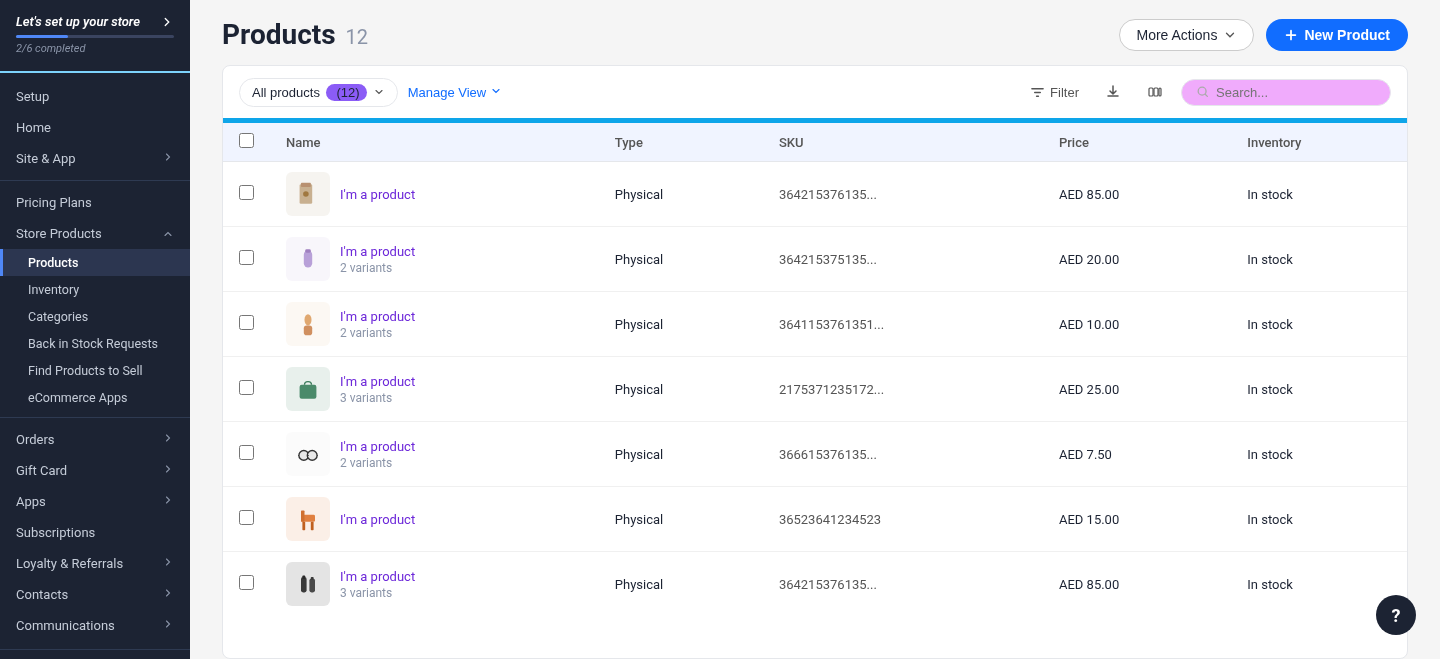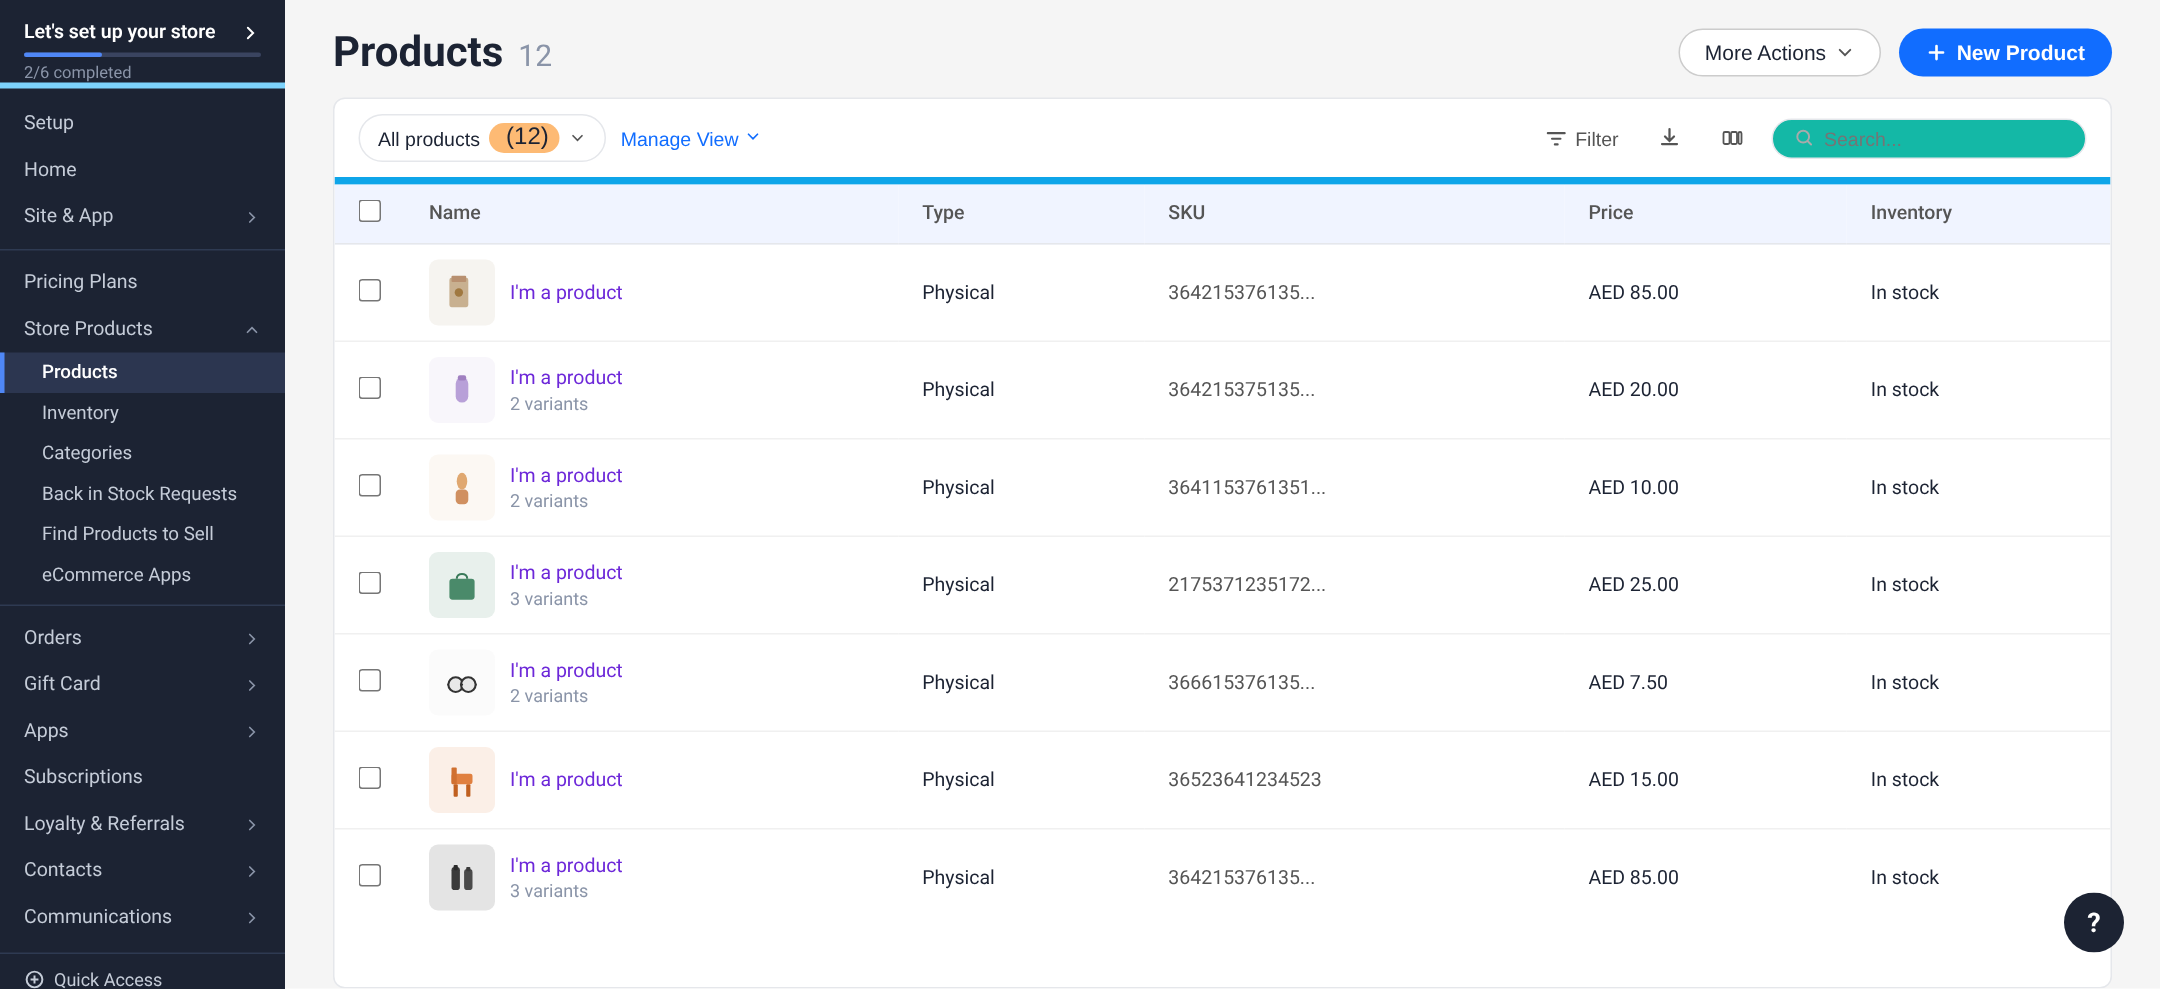--- a/index.html
+++ b/index.html
@@ -13,22 +13,23 @@
       color: #fff;
       display: flex;
       flex-direction: column;
       height: 659px;
       overflow-y: auto;
     }
     #sidebar::-webkit-scrollbar { width: 4px; }
     #sidebar::-webkit-scrollbar-thumb { background: #3a4460; }
 
     .sidebar-header {
-      padding: 14px 16px 0;
-      border-bottom: 4px solid #7dd3fc;
+      padding: 14px 16px 16px;
+      border-bottom: 2px solid #7dd3fc;
+      font-style: italic;
     }
     .sidebar-header-title {
       font-size: 13px;
       font-weight: 600;
       color: #fff;
       display: flex;
       align-items: center;
       justify-content: space-between;
     }
     .sidebar-header-title svg { width: 14px; height: 14px; fill: #fff; }
@@ -46,21 +47,21 @@
     }
     .sidebar-progress-label {
       font-size: 11px;
       color: #8a94a8;
       margin-top: 4px;
     }
 
     .sidebar-nav { flex: 1; padding: 8px 0; }
     .sidebar-item {
       display: flex;
-      align-items: center;
+      align-items: flex-start;
       padding: 8px 16px;
       color: #c5ccd8;
       font-size: 13px;
       cursor: pointer;
       justify-content: space-between;
     }
     .sidebar-item-label { flex: 1; }
     .sidebar-chevron { width: 12px; height: 12px; fill: #8a94a8; }
     .sidebar-sub-item {
       display: flex;
@@ -173,25 +174,25 @@
       gap: 6px;
       border: 1.5px solid #e5e7eb;
       border-radius: 20px;
       padding: 5px 12px;
       font-size: 13px;
       color: #1c2333;
       cursor: pointer;
       background: #fff;
     }
     .filter-dropdown .count-badge {
-      background: #fdba74;
+      background: #8b5cf6;
       color: #1c2333;
       border-radius: 10px;
       padding: 1px 7px;
-      font-size: 16px;
+      font-size: 13px;
     }
     .filter-dropdown svg { width: 12px; height: 12px; fill: #555; }
     .manage-view-btn {
       display: flex;
       align-items: flex-start;
       gap: 4px;
       color: #116dff;
       font-size: 13px;
       cursor: pointer;
       background: none;
@@ -225,21 +226,21 @@
       border-radius: 4px;
     }
     .filter-btn svg { width: 15px; height: 15px; fill: #555; }
     .search-box {
       display: flex;
       align-items: center;
       gap: 6px;
       border: 1.5px solid #e5e7eb;
       border-radius: 20px;
       padding: 5px 14px;
-      background: #14b8a6;
+      background: #f0abfc;
     }
     .search-box svg { width: 14px; height: 14px; fill: #aaa; }
     .search-box input {
       border: none;
       outline: none;
       font-size: 13px;
       color: #1c2333;
       width: 160px;
       background: transparent;
     }

